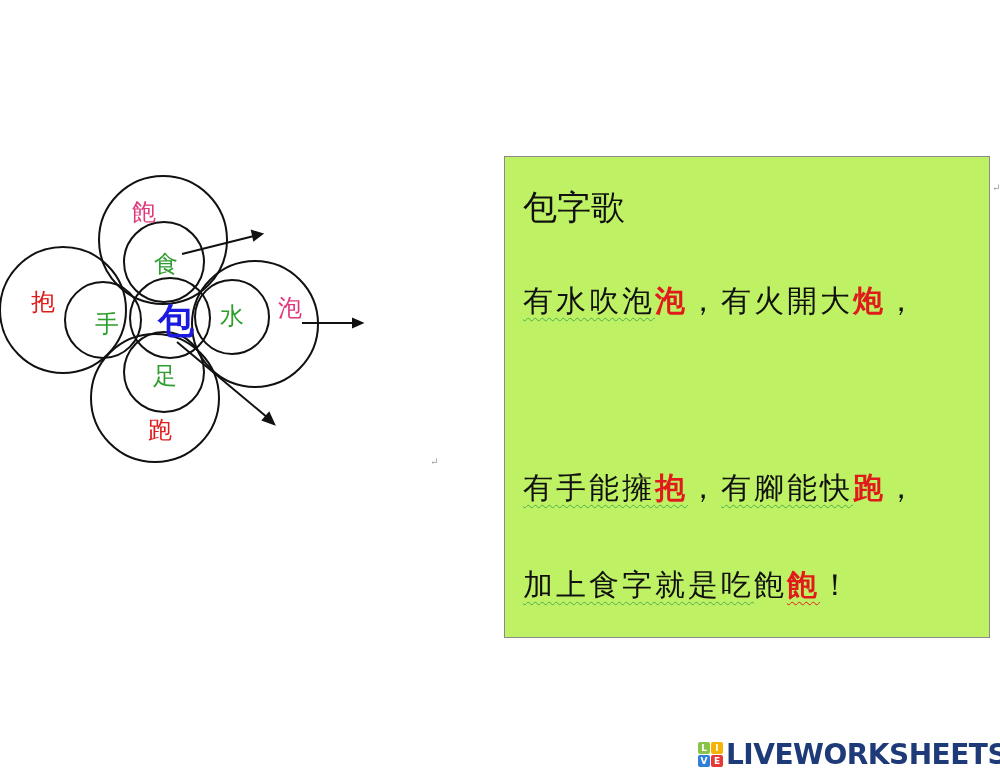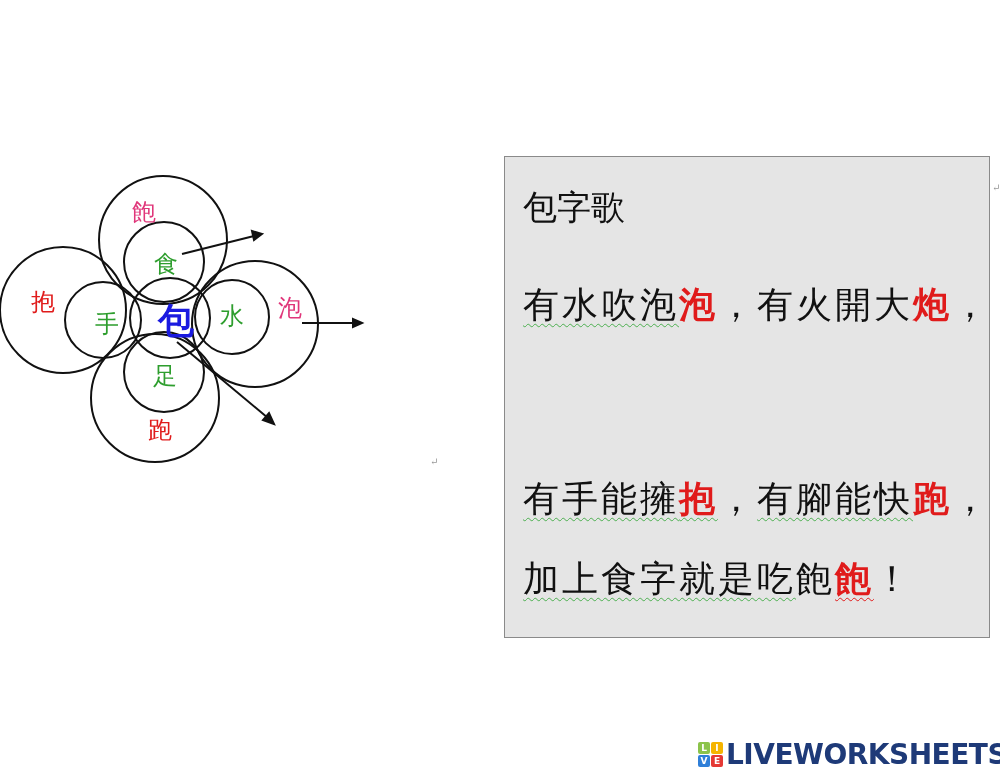--- a/index.html
+++ b/index.html
@@ -3,23 +3,23 @@
 <meta charset="utf-8">
 <style>
   html, body { margin:0; padding:0; }
   body { width:1000px; height:772px; background:#ffffff; position:relative; overflow:hidden;
          font-family: "DejaVu Serif", "Liberation Serif", serif; }
   .diagram { position:absolute; left:0; top:150px; width:380px; height:330px; }
   .diagram svg { position:absolute; left:0; top:0; }
   .ch { position:absolute; font-size:24px; line-height:1; transform:translate(-50%,-50%); }
   .ret { position:absolute; font-size:10px; color:#999; }
   .poem { position:absolute; left:504px; top:156px; width:486px; height:482px;
-          border:1px solid #8a8a8a; background:#e5e5e5; box-sizing:border-box; }
+          border:1px solid #8a8a8a; background:#bef264; box-sizing:border-box; }
   .poem-title { position:absolute; left:18px; top:28px; font-size:34px; color:#111; }
-  .line { position:absolute; left:18px; font-size:36px; color:#111; letter-spacing:3px; white-space:nowrap;text-align:center; }
+  .line { position:absolute; left:18px; font-size:30px; color:#111; letter-spacing:3px; white-space:nowrap;text-align:center; }
   .red { color:#e01b1b; font-weight:bold; }
   .wavy { text-decoration: underline wavy #4caf50; text-decoration-thickness:1px; text-underline-offset:6px; }
   .wavyred { text-decoration: underline wavy #e01b1b; text-decoration-thickness:1px; text-underline-offset:6px; }
   .logo { position:absolute; left:698px; top:738px; display:flex; align-items:center; }
   .logo-grid { display:grid; grid-template-columns:12px 12px; grid-template-rows:12px 12px; gap:1px; margin-right:3px; }
   .logo-grid span { font-family:"DejaVu Sans", sans-serif; font-size:9px; font-weight:bold; color:#fff;
                     display:flex; align-items:center; justify-content:center; border-radius:2px; }
   .logo-text { font-family:"DejaVu Sans", sans-serif; font-weight:bold; font-size:28px; color:#1e3a78; letter-spacing:-0.5px; }
 </style>
 </head>
@@ -59,24 +59,24 @@
 </div>
 
 <span class="ret" style="left:430px;top:456px">↵</span>
 <span class="ret" style="left:992px;top:182px">↵</span>
 
 <div class="poem">
   <div class="poem-title">包字歌</div>
   <div class="line" style="top:124px">
     <span class="wavy">有水吹泡</span><span class="red">泡</span><span>，</span><span>有火開大</span><span class="red">炮</span><span>，</span>
   </div>
-  <div class="line" style="top:318px">
+  <div class="line" style="top:311px">
     <span class="wavy">有手能擁<span class="red">抱</span></span><span>，</span><span class="wavy">有腳能快</span><span class="red">跑</span><span>，</span>
   </div>
-  <div class="line" style="top:398px">
+  <div class="line" style="top:408px">
     <span class="wavy">加上食字就是吃</span><span>飽</span><span class="red wavyred">飽</span><span>！</span>
   </div>
 </div>
 
 <div class="logo">
   <div class="logo-grid">
     <span style="background:#8bc34a">L</span>
     <span style="background:#f5b400">I</span>
     <span style="background:#2f7fd8">V</span>
     <span style="background:#e53935">E</span>

